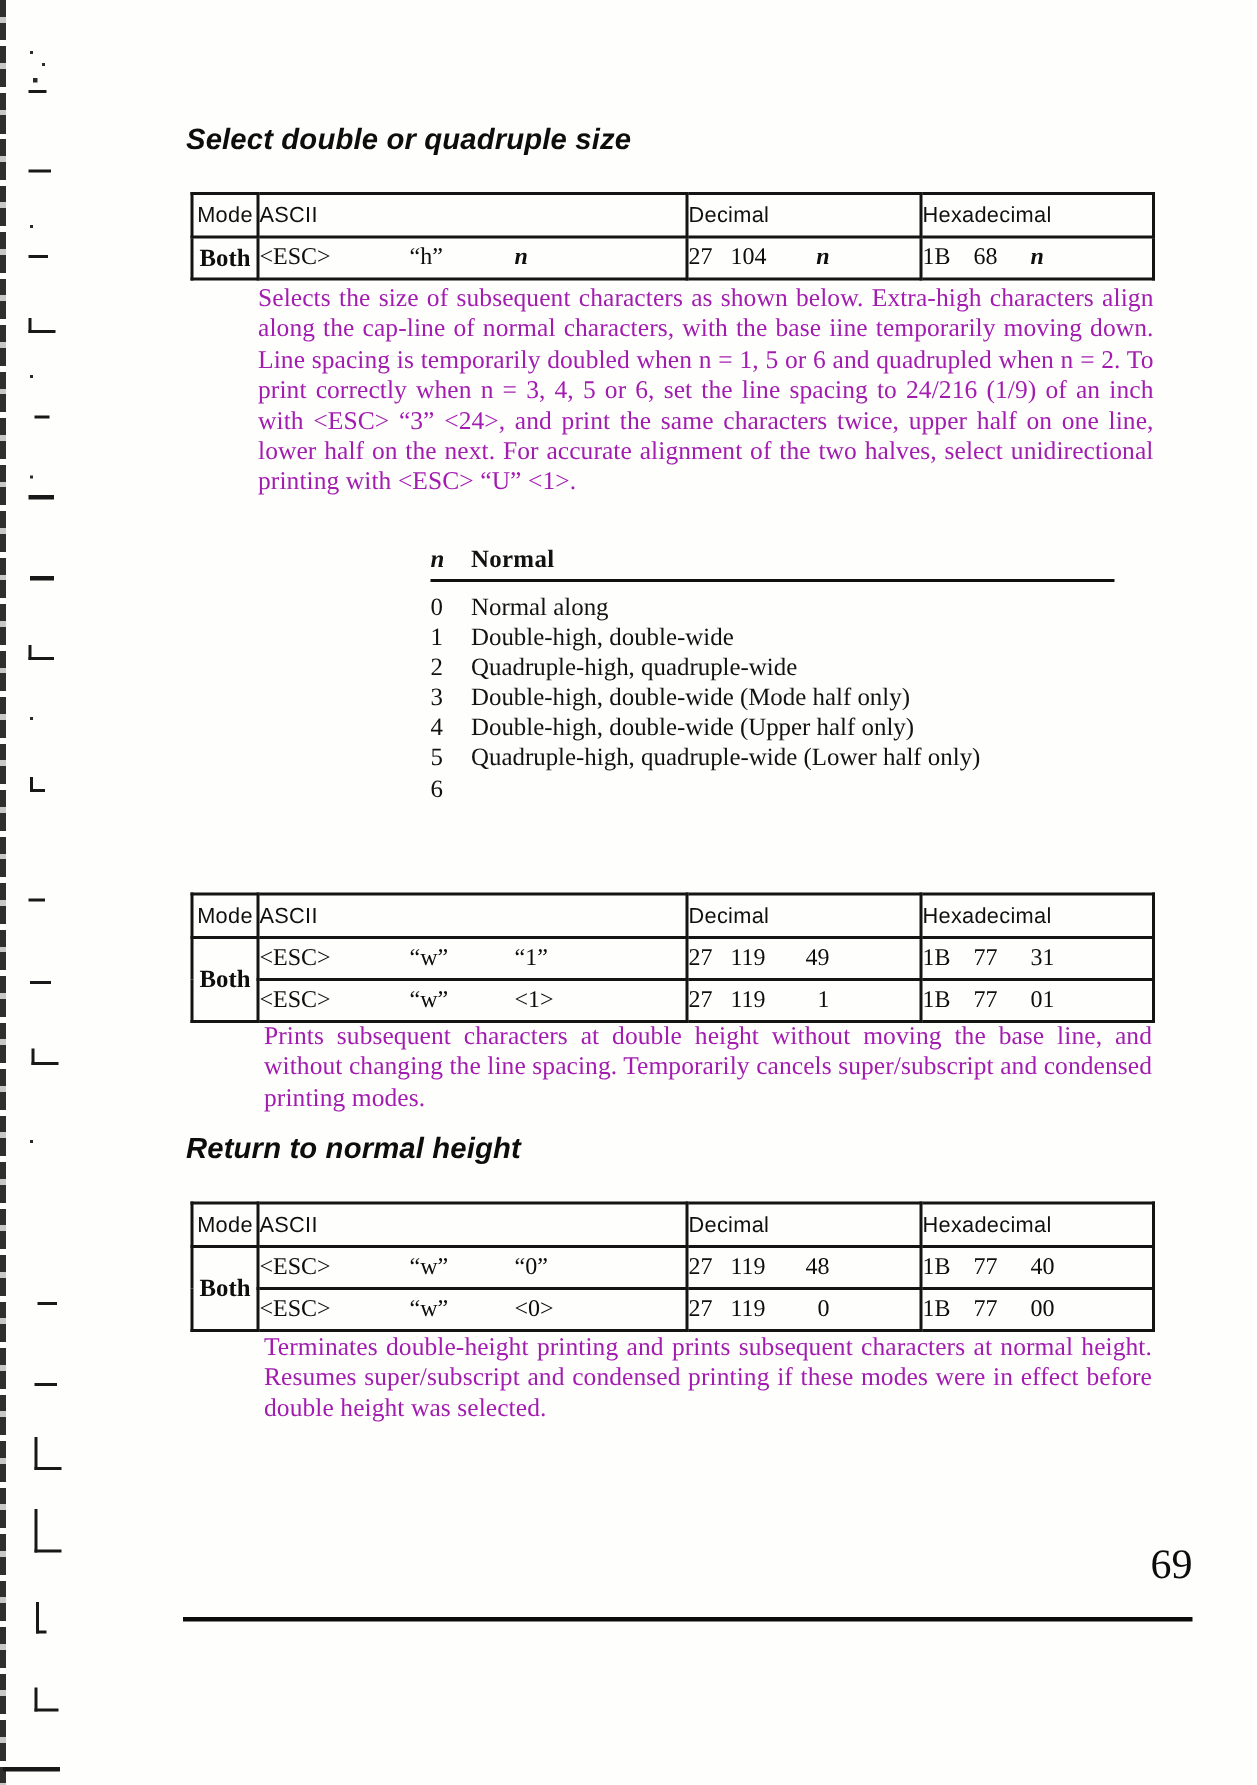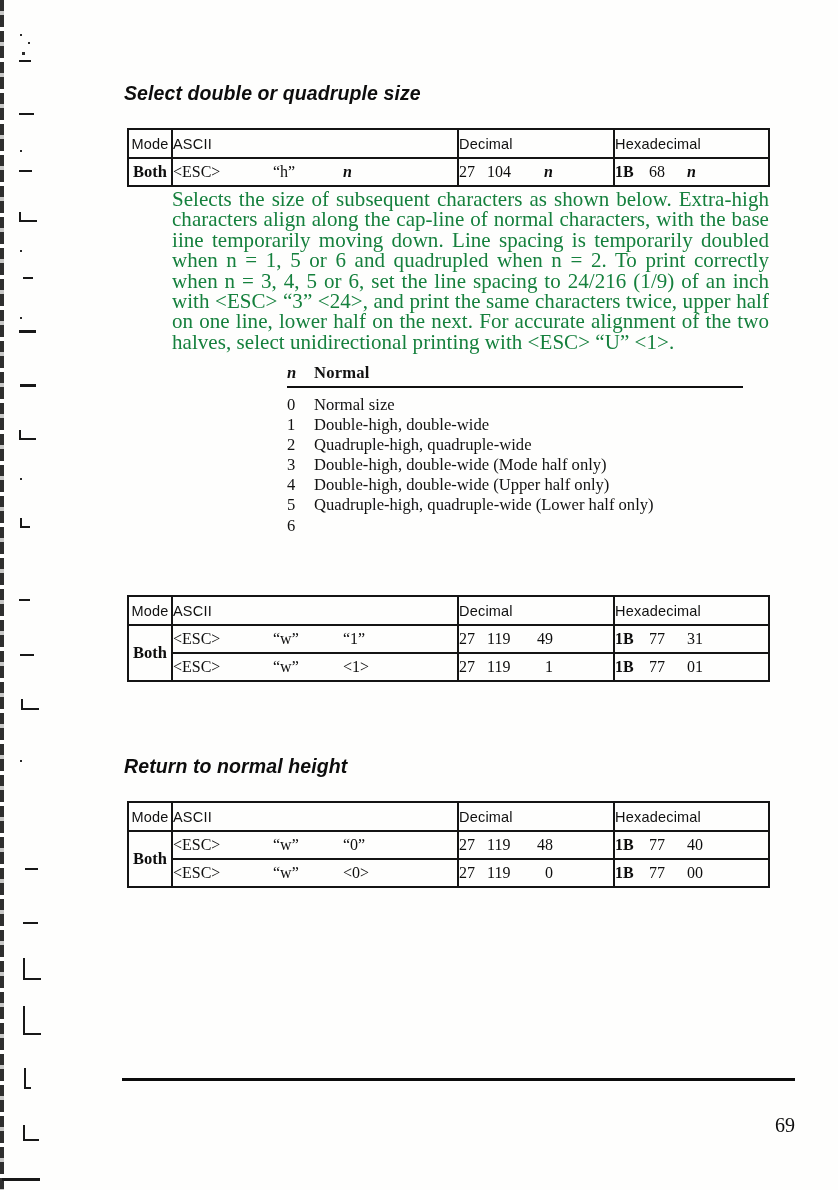--- a/index.html
+++ b/index.html
@@ -52,49 +52,49 @@
   tr.data td{height:26px;}
   td.ascii-cell{padding-left:16px;white-space:nowrap;text-decoration:underline;}
   td.ascii-cell .tok1{display:inline-block;min-width:62px;}
   td.ascii-cell .tok2{display:inline-block;min-width:40px;margin-left:38px;}
   td.ascii-cell .tok3{display:inline-block;margin-left:30px;}
   td.dec-cell{padding-left:11px;white-space:nowrap;}
   td.dec-cell .d1{display:inline-block;min-width:22px;}
   td.dec-cell .d2{display:inline-block;min-width:28px;margin-left:6px;}
   td.dec-cell .d3{display:inline-block;min-width:26px;margin-left:12px;text-align:right;}
   td.hex-cell{padding-left:11px;white-space:nowrap;}
-  td.hex-cell .x1{display:inline-block;min-width:22px;font-weight:bold;}
+  td.hex-cell .x1{display:inline-block;min-width:22px;}
   td.hex-cell .x2{display:inline-block;min-width:24px;margin-left:12px;}
   td.hex-cell .x3{display:inline-block;margin-left:14px;}
   .ital{font-style:italic;font-weight:bold;font-family:"Liberation Serif",serif;}
 
   
   .para{
     position:absolute;margin:0;text-align:justify;
-    font-size:21px;line-height:20.4px;color:#15803d;
+    font-size:17px;line-height:20.4px;color:#a21caf;
     letter-spacing:.05px;
   }
   #para1{left:172px;top:189px;width:597px;}
   #para2{left:176px;top:681px;width:592px;}
   #para3{left:176px;top:888px;width:592px;}
 
   
   .effect-table{position:absolute;left:287px;top:363px;width:456px;font-size:16.6px;}
   .effect-header{display:flex;padding-bottom:3px;border-bottom:2.5px solid #101010;}
   .effect-header .ncol{width:27px;font-style:italic;font-weight:bold;}
   .effect-header .ecol{font-weight:bold;letter-spacing:.2px;}
   .effect-rows{margin-top:7px;}
   .effect-row{display:flex;line-height:20.1px;}
   .effect-row .ncol{width:27px;}
 
   
   .footer-rule{position:absolute;left:122px;top:1078px;width:673px;height:3px;background:#0c0c0c;}
   .page-number{
-    position:absolute;left:735px;top:1114px;width:60px;
-    text-align:right;font-size:20px;color:#0c0c0c;
+    position:absolute;left:735px;top:1028px;width:60px;
+    text-align:right;font-size:28px;color:#0c0c0c;
   }
 </style>
 </head>
 <body>
 
 <div class="page">
 
   <div class="edge-strip"></div>
   <div>
     <div class="dot" style="left:20px;top:34px;"></div>
@@ -160,21 +160,21 @@
   <p class="para" id="para1">Selects the size of subsequent characters as shown below. Extra-high characters align along the cap-line of normal characters, with the base iine temporarily moving down. Line spacing is temporarily doubled when n = 1, 5 or 6 and quadrupled when n = 2. To print correctly when n = 3, 4, 5 or 6, set the line spacing to 24/216 (1/9) of an inch with &lt;ESC&gt; “3” &lt;24&gt;, and print the same characters twice, upper half on one line, lower half on the next. For accurate alignment of the two halves, select unidirectional printing with &lt;ESC&gt; “U” &lt;1&gt;.</p>
 
   <div class="effect-table">
     <div class="effect-header">
       <span class="ncol">n</span>
       <span class="ecol">Normal</span>
     </div>
     <div class="effect-rows">
       <div class="effect-row">
           <span class="ncol">0</span>
-          <span>Normal size</span>
+          <span>Normal along</span>
         </div>
       <div class="effect-row">
           <span class="ncol">1</span>
           <span>Double-high, double-wide</span>
         </div>
       <div class="effect-row">
           <span class="ncol">2</span>
           <span>Quadruple-high, quadruple-wide</span>
         </div>
       <div class="effect-row">
@@ -229,20 +229,21 @@
       <td class="dec-cell">
         <span class="d1">27</span><span class="d2">119</span><span class="d3">1</span>
       </td>
       <td class="hex-cell">
         <span class="x1">1B</span><span class="x2">77</span><span class="x3">01</span>
       </td>
     </tr>
   </tbody>
     </table>
 
+  <p class="para" id="para2">Prints subsequent characters at double height without moving the base line, and without changing the line spacing. Temporarily cancels super/subscript and condensed printing modes.</p>
 
   <h2 class="section-heading" style="top:755px;">Return to normal height</h2>
 
   <table class="cmd" style="top:801px;">
     <colgroup>
         <col class="c-mode">
         <col class="c-ascii">
         <col class="c-dec">
         <col class="c-hex">
       </colgroup>
@@ -272,17 +273,18 @@
       <td class="dec-cell">
         <span class="d1">27</span><span class="d2">119</span><span class="d3">0</span>
       </td>
       <td class="hex-cell">
         <span class="x1">1B</span><span class="x2">77</span><span class="x3">00</span>
       </td>
     </tr>
   </tbody>
     </table>
 
+  <p class="para" id="para3">Terminates double-height printing and prints subsequent characters at normal height. Resumes super/subscript and condensed printing if these modes were in effect before double height was selected.</p>
 
   <div class="footer-rule"></div>
   <div class="page-number">69</div>
 
 </div>
 
 </body></html>

